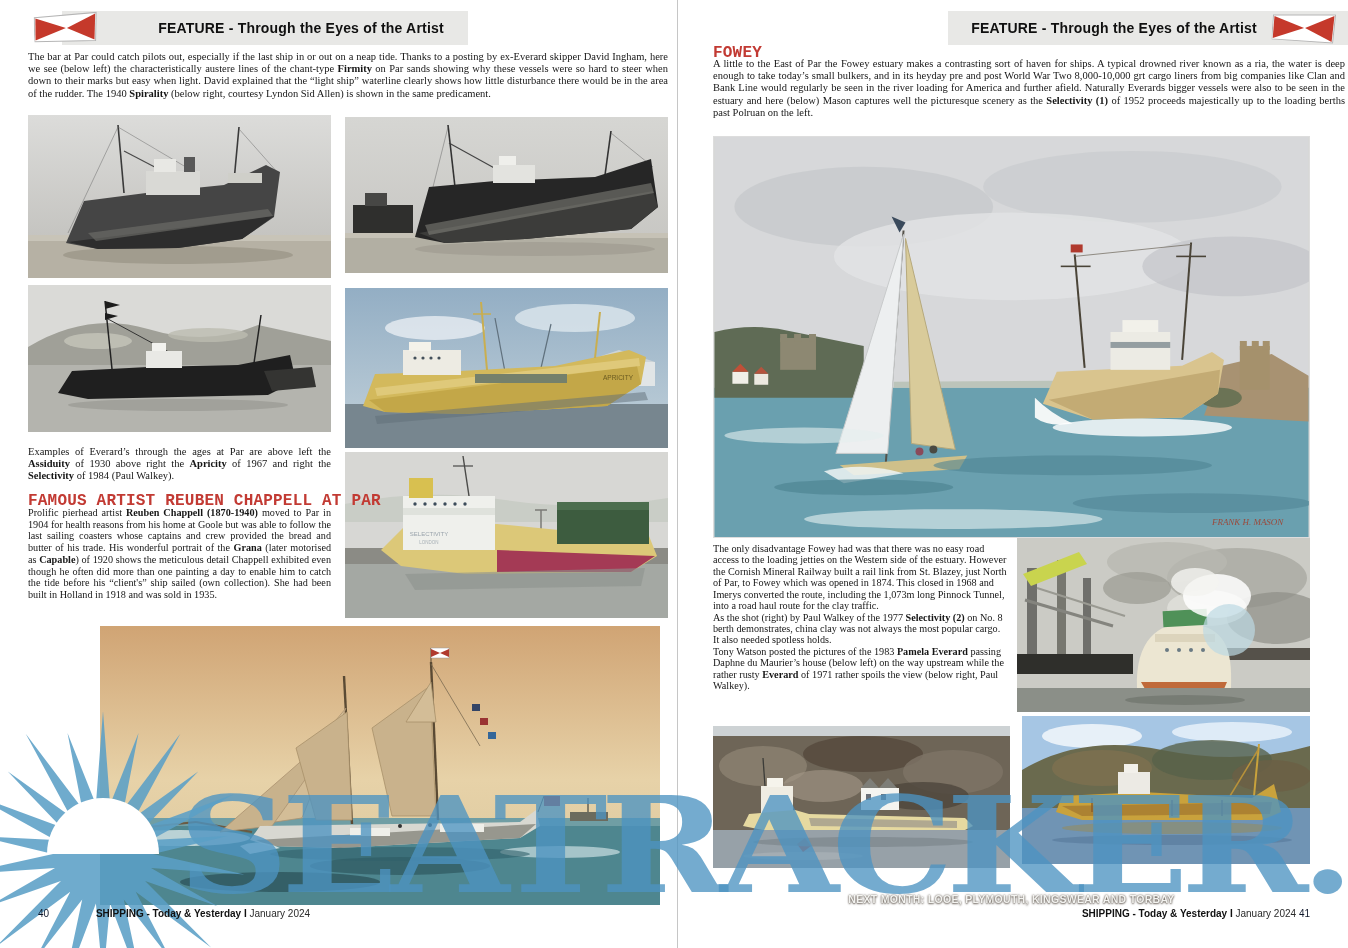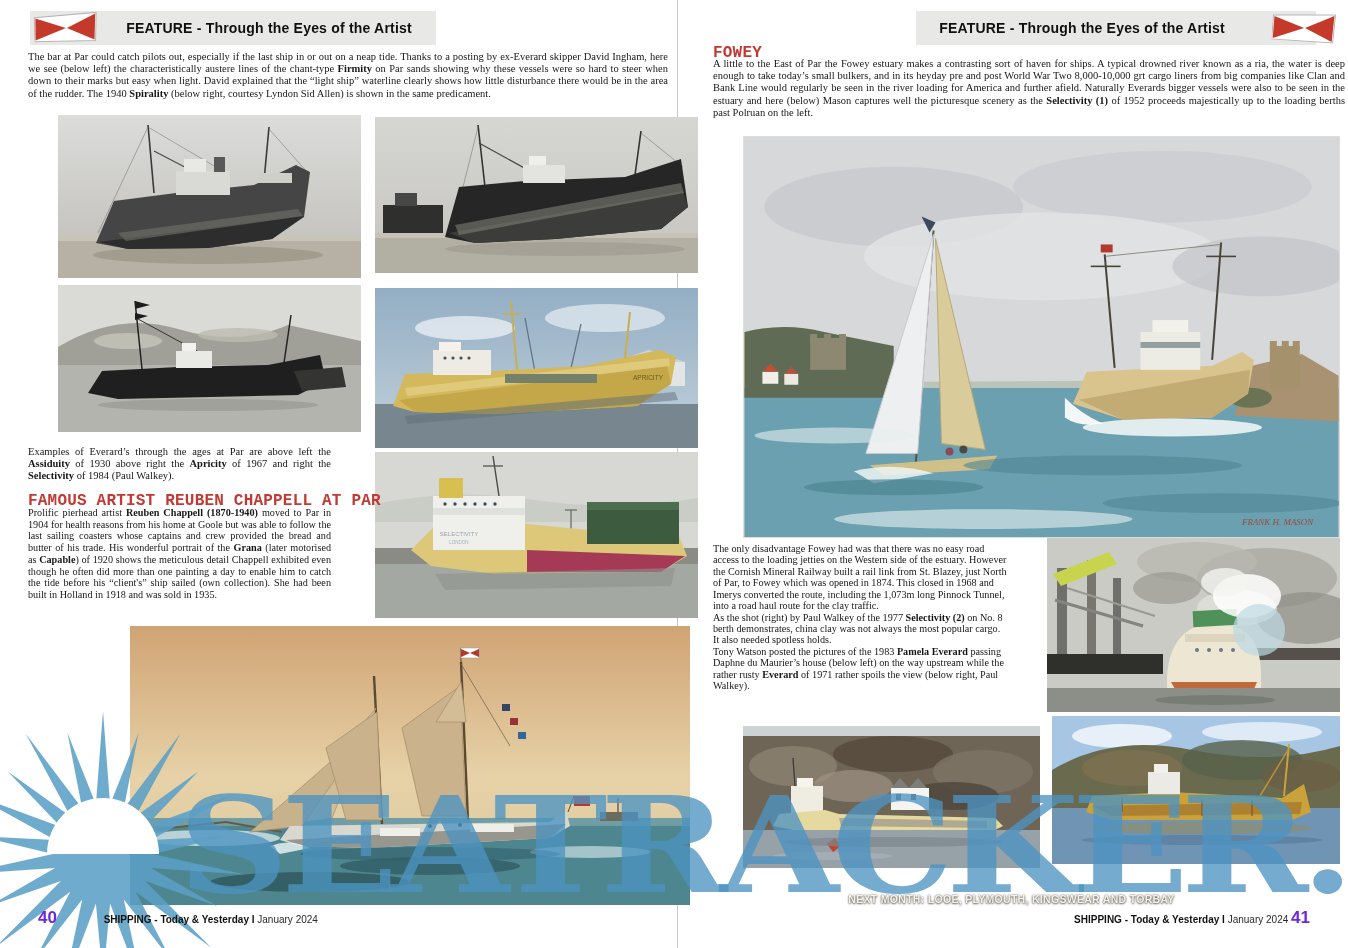--- a/index.html
+++ b/index.html
@@ -1,27 +1,27 @@
 <!DOCTYPE html>
 <html><head>
 <meta charset="utf-8">
 <style>
   html,body{margin:0;padding:0;}
   body{width:1348px;height:948px;position:relative;overflow:hidden;background:#ffffff;
        font-family:"Liberation Serif",serif;}
   .hbar{position:absolute;top:11px;height:34px;background:#e8e8e6;display:flex;align-items:center;justify-content:center;
-        font-family:"Liberation Sans",sans-serif;font-weight:bold;font-size:14px;color:#101010;letter-spacing:.2px;}
+        font-family:"Liberation Sans",sans-serif;font-weight:bold;font-size:14px;color:#101010;letter-spacing:.2px;margin-left:32px;}
   .flag{position:absolute;top:13px;z-index:3;}
   .par{position:absolute;text-align:justify;font-size:10.5px;line-height:1.16;color:#161616;}
   .redhead{position:absolute;font-family:Liberation Mono, monospace;font-weight:bold;font-size:16px;color:#c23a33;letter-spacing:.2px;}
-  .photo{position:absolute;overflow:hidden;background:#d8d8d4;margin-left:30px;}
+  .photo{position:absolute;overflow:hidden;background:#d8d8d4;}
   .photo svg{display:block;width:100%;height:100%;}
   .footer{position:absolute;top:908px;font-family:"Liberation Sans",sans-serif;font-size:10px;color:#2a2a2a;z-index:45;}
   .footer b{font-weight:bold;color:#111;padding-left:44px;}
-  .pgnum{font-size:17px;font-weight:bold;color:#6d28d9;}
+  .pgnum{font-size:10px;font-weight:normal;color:#0f172a;}
   #divider{position:absolute;left:677px;top:0;width:1px;height:948px;background:#c6c6c6;}
   #watermark{position:absolute;left:178px;top:768px;font-family:"DejaVu Serif",serif;font-weight:bold;
              font-size:142px;letter-spacing:-7px;white-space:nowrap;color:rgba(77,148,193,0.78);
              transform:scale(1.08,0.93);transform-origin:left top;z-index:40;}
   #sun{position:absolute;left:-45px;top:712px;z-index:41;}
   #next-month{position:absolute;left:713px;top:877px;width:597px;text-align:center;
               font-family:"Liberation Sans",sans-serif;font-weight:bold;font-size:10.5px;color:#f3f3f0;
               text-shadow:0 0 2px rgba(70,60,50,.9),0 1px 2px rgba(70,60,50,.7);letter-spacing:.3px;z-index:45;margin-top:16px;}
 </style>
 </head>

